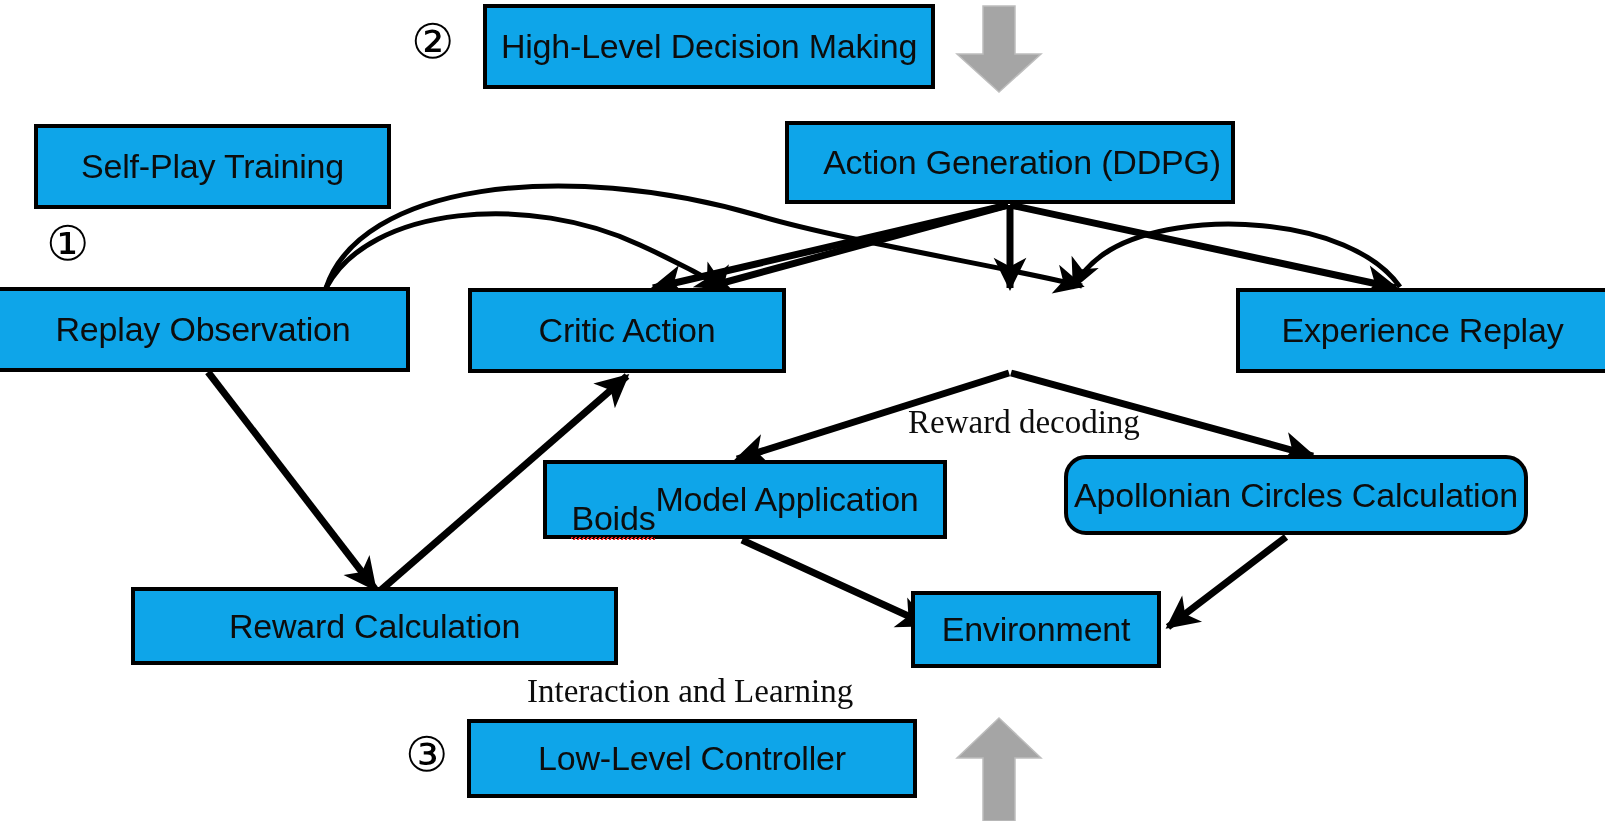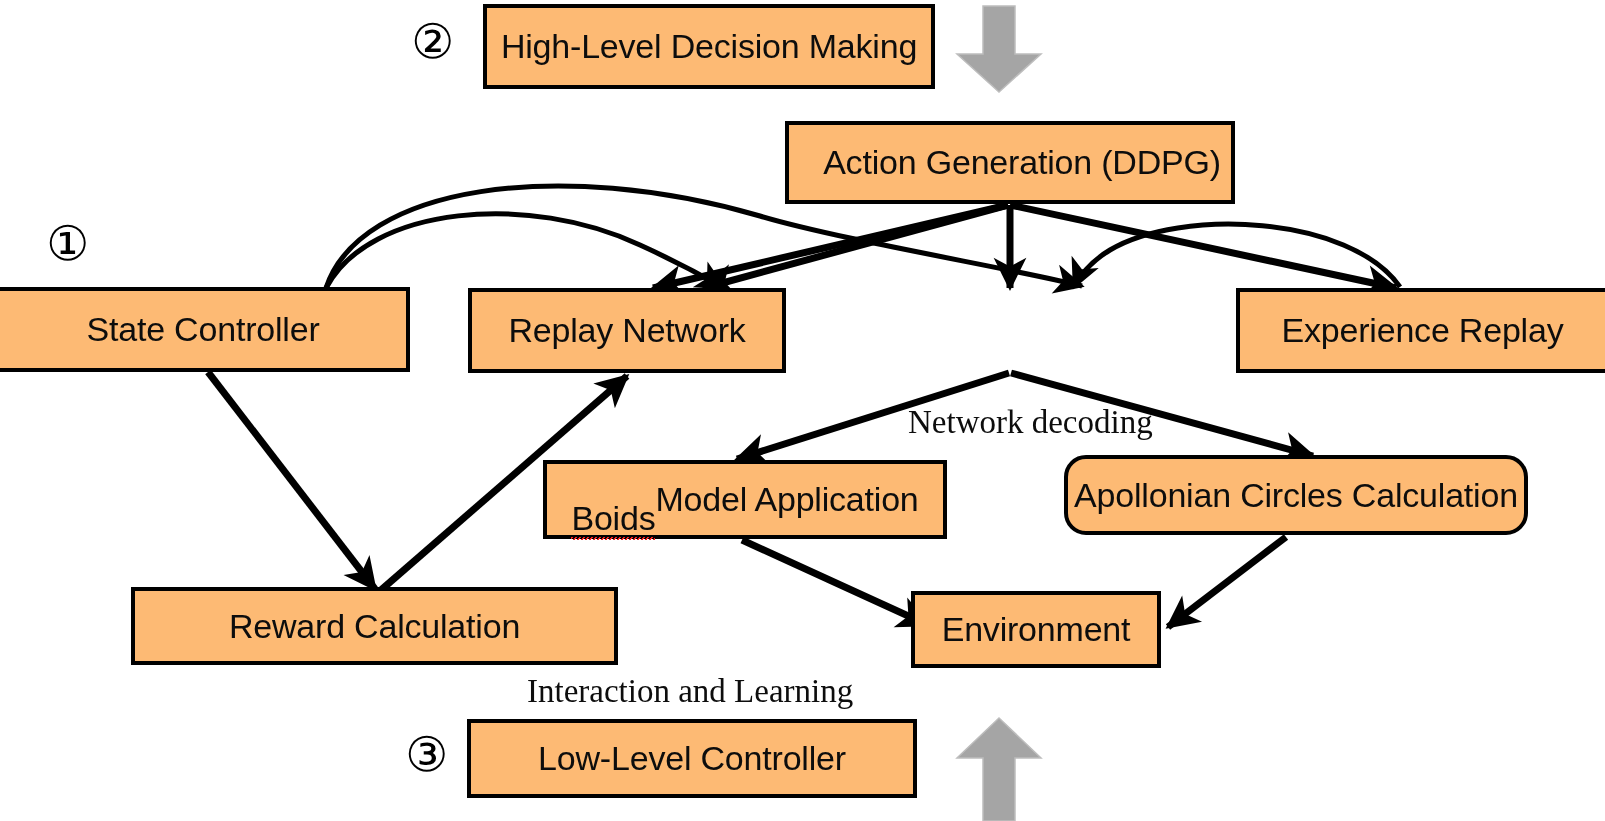--- a/index.html
+++ b/index.html
@@ -18,21 +18,21 @@
   #edges {
     position: absolute;
     left: 0; top: 0;
     width: 1605px;
     height: 821px;
     pointer-events: none;
   }
   .node {
     position: absolute;
     box-sizing: border-box;
-    background: #fdba74;
+    background: #0ea5e9;
     border: 4px solid #000000;
     display: flex;
     align-items: center;
     justify-content: center;
     font-family: "Liberation Sans", sans-serif;
     font-size: 34px;
     color: #0d0d0d;
     letter-spacing: -0.2px;
     white-space: nowrap;
     z-index: 3;
@@ -108,31 +108,34 @@
       <path d="M 742 540 L 928 625" stroke-width="7" marker-end="url(#ah)"></path>
 
       <path d="M 1286 537 L 1168 627" stroke-width="7" marker-end="url(#ah)"></path>
     </g>
   </svg>
 
   <div class="node" style="left:483px; top:4px; width:452px; height:85px;">
     <span class="lbl">High-Level Decision Making</span>
   </div>
 
+  <div class="node" style="left:34px; top:124px; width:357px; height:85px;">
+    <span class="lbl">Self-Play Training</span>
+  </div>
 
   <div class="node" style="left:785px; top:121px; width:450px; height:83px;padding-left:24px;">
     <span class="lbl">Action Generation (DDPG)</span>
   </div>
 
   <div class="node" style="left:-4px; top:287px; width:414px; height:85px;">
-    <span class="lbl">State Controller</span>
+    <span class="lbl">Replay Observation</span>
   </div>
 
   <div class="node" style="left:468px; top:288px; width:318px; height:85px;">
-    <span class="lbl">Replay Network</span>
+    <span class="lbl">Critic Action</span>
   </div>
 
 
   <div class="node" style="left:1236px; top:288px; width:373px; height:85px;">
     <span class="lbl">Experience Replay</span>
   </div>
 
   <div class="node" style="left:543px; top:460px; width:404px; height:79px;">
     <span class="misspelled">Boids</span>
       <span class="lbl"> Model Application</span>
@@ -151,21 +154,21 @@
   </div>
 
   <div class="node" style="left:467px; top:719px; width:450px; height:79px;">
     <span class="lbl">Low-Level Controller</span>
   </div>
 
   <div class="marker" style="left:46px; top:219px;">①</div>
   <div class="marker" style="left:411px; top:17px;">②</div>
   <div class="marker" style="left:405px; top:730px;">③</div>
 
-  <div class="free-label" style="left:908px; top:404px;">Network decoding</div>
+  <div class="free-label" style="left:908px; top:404px;">Reward decoding</div>
   <div class="free-label" style="left:527px; top:673px;">Interaction and Learning</div>
 
   <svg class="gray-arrow" style="left:953px; top:4px;" width="92" height="90" viewBox="0 0 92 90" xmlns="http://www.w3.org/2000/svg">
     <path d="M 30 2 L 62 2 L 62 50 L 88 50 L 46 88 L 4 50 L 30 50 Z" fill="#a5a5a5" stroke="#bdbdbd" stroke-width="1.5"></path>
   </svg>
 
   <svg class="gray-arrow" style="left:953px; top:714px;" width="92" height="107" viewBox="0 0 92 107" xmlns="http://www.w3.org/2000/svg">
     <path d="M 46 4 L 88 44 L 62 44 L 62 107 L 30 107 L 30 44 L 4 44 Z" fill="#a5a5a5" stroke="#bdbdbd" stroke-width="1.5"></path>
   </svg>
 

